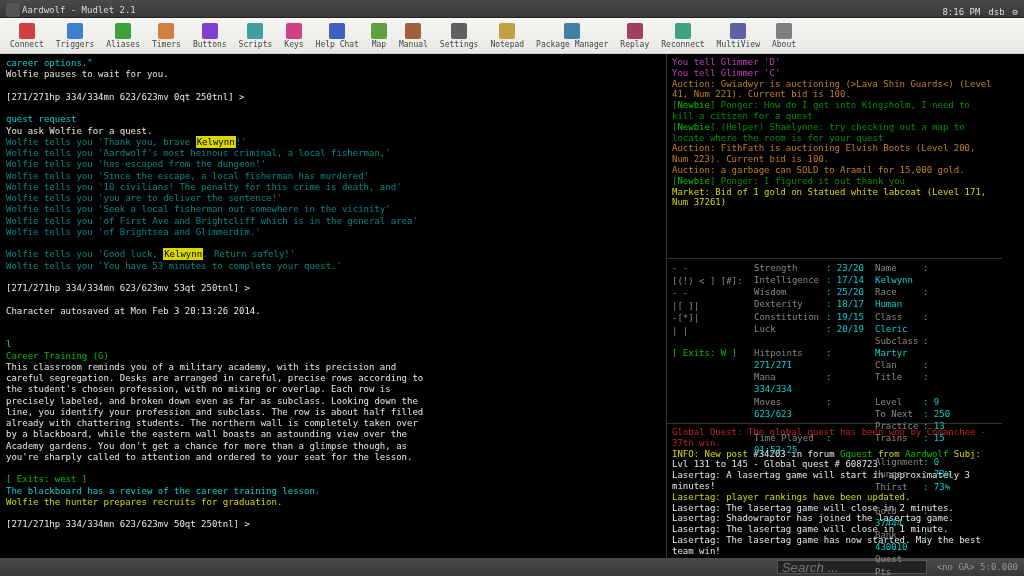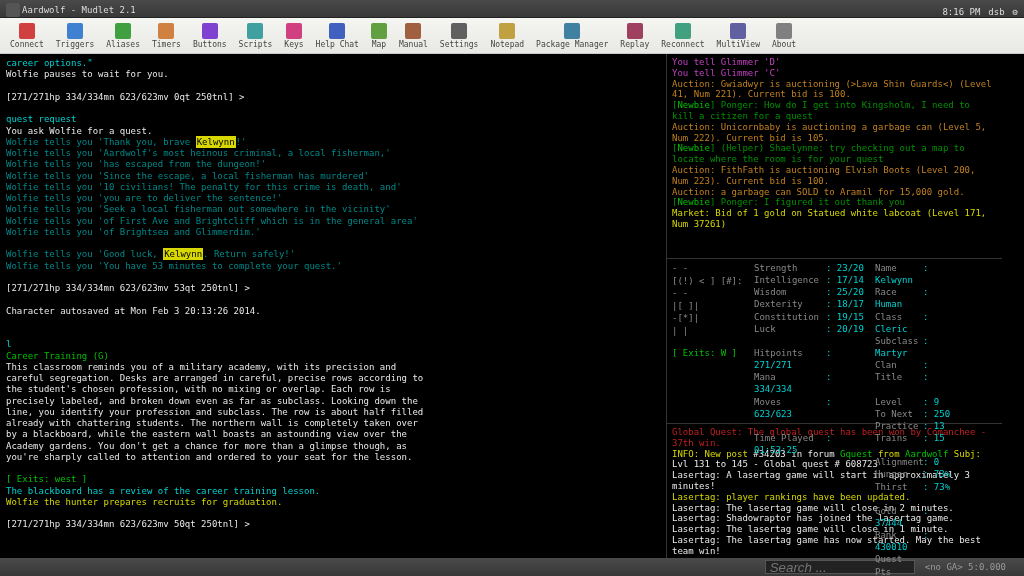--- a/index.html
+++ b/index.html
@@ -10,21 +10,21 @@
 .menu-icon{width:14px;height:14px;background:#555;border-radius:2px}
 .toolbar{height:36px;background:linear-gradient(#f5f5f2,#e8e8e4);display:flex;align-items:center;padding:0 4px;border-bottom:1px solid #ccc}
 .tool-btn{display:flex;flex-direction:column;align-items:center;padding:2px 6px;cursor:pointer;font-size:8px;color:#444;gap:1px}
 .tool-icon{width:16px;height:16px;border-radius:2px}
 .workspace{display:flex;height:504px;background:#000}
 .main-pane{width:666px;padding:4px 6px;overflow:hidden;color:#ccc;line-height:1.25}
 .side-pane{width:336px;display:flex;flex-direction:column;border-left:1px solid #333}
 .side-top{height:205px;padding:3px 5px;overflow:hidden;line-height:1.2;border-bottom:1px solid #333}
 .side-mid{height:165px;padding:3px 5px;border-bottom:1px solid #333;position:relative}
 .side-bot{flex:1;padding:3px 5px;overflow:hidden;line-height:1.2}
-.statusbar{height:18px;background:linear-gradient(#4a4a4a,#383838);display:flex;align-items:center;padding:0 18px;justify-content:space-between;color:#999;font-size:9px}
+.statusbar{height:18px;background:linear-gradient(#4a4a4a,#383838);display:flex;align-items:center;padding:0 6px;justify-content:space-between;color:#999;font-size:9px}
 .search-box{background:#222;border:1px solid #555;width:150px;height:14px;padding:0 4px;color:#888;font-style:italic}
 .c-white{color:#e8e8e8}.c-gray{color:#888}.c-cyan{color:#00d0d0}.c-teal{color:#008888}.c-green{color:#00c000}.c-dgreen{color:#009000}.c-yellow{color:#d8d800}.c-orange{color:#c08020}.c-red{color:#c02020}.c-mag{color:#c040c0}
 .hl{background:#d8d800;color:#000;padding:1px 1px}
 .stats-table{font-size:9px;line-height:1.35}
 .sc1{width:76px;color:#888}.sc2{width:115px}.sc3{width:78px}
 .compass{color:#888;line-height:1.4;font-size:9px}
 </style>
 </head>
 <body>
 
@@ -112,21 +112,20 @@
   </div>
 
 <div class="workspace">
   <div class="main-pane" id="mainpane"><div class="c-cyan">   career options."</div><div class="c-white">Wolfie pauses to wait for you.</div><br><div class="c-white">[271/271hp 334/334mn 623/623mv 0qt 250tnl] &gt;</div><br><div class="c-cyan">quest request</div><div class="c-white">You ask Wolfie for a quest.</div><div class="c-teal">Wolfie tells you 'Thank you, brave <span class="hl">Kelwynn</span>!'</div><div class="c-teal">Wolfie tells you 'Aardwolf's most heinous criminal, a local fisherman,'</div><div class="c-teal">Wolfie tells you 'has escaped from the dungeon!'</div><div class="c-teal">Wolfie tells you 'Since the escape, a local fisherman has murdered'</div><div class="c-teal">Wolfie tells you '10 civilians! The penalty for this crime is death, and'</div><div class="c-teal">Wolfie tells you 'you are to deliver the sentence!'</div><div class="c-teal">Wolfie tells you 'Seek a local fisherman out somewhere in the vicinity'</div><div class="c-teal">Wolfie tells you 'of First Ave and Brightcliff which is in the general area'</div><div class="c-teal">Wolfie tells you 'of Brightsea and Glimmerdim.'</div><br><div class="c-teal">Wolfie tells you 'Good luck, <span class="hl">Kelwynn</span>. Return safely!'</div><div class="c-teal">Wolfie tells you 'You have 53 minutes to complete your quest.'</div><br><div class="c-white">[271/271hp 334/334mn 623/623mv 53qt 250tnl] &gt;</div><br><div class="c-white">Character autosaved at Mon Feb  3 20:13:26 2014.</div><br><br><div class="c-cyan">l</div><div class="c-green">Career Training (G)</div><div class="c-white">   This classroom reminds you of a military academy, with its precision and</div><div class="c-white">careful segregation. Desks are arranged in careful, precise rows according to</div><div class="c-white">the student's chosen profession, with no mixing or overlap. Each row is</div><div class="c-white">precisely labeled, and broken down even as far as subclass. Looking down the</div><div class="c-white">line, you identify your profession and subclass. The row is about half filled</div><div class="c-white">already with chattering students. The northern wall is completely taken over</div><div class="c-white">by a blackboard, while the eastern wall boasts an astounding view over the</div><div class="c-white">Academy gardens. You don't get a chance for more than a glimpse though, as</div><div class="c-white">you're sharply called to attention and ordered to your seat for the lesson.</div><br><div class="c-green">[ Exits: west ]</div><div class="c-cyan">     The blackboard has a review of the career training lesson.</div><div class="c-yellow">Wolfie the hunter prepares recruits for graduation.</div><br><div class="c-white">[271/271hp 334/334mn 623/623mv 50qt 250tnl] &gt;</div></div>
   <div class="side-pane">
     <div class="side-top" id="chatpane">
         <div class="c-mag">You tell Glimmer 'D'</div>
         <div class="c-mag">You tell Glimmer 'C'</div>
         <div class="c-orange">Auction: Gwiadwyr is auctioning (&gt;Lava Shin Guards&lt;) (Level 41, Num 221). Current bid is 100.</div>
         <div><span class="c-dgreen">[</span><span class="c-green">Newbie</span><span class="c-dgreen">] Ponger: How do I get into Kingsholm, I need to kill a citizen for a quest</span></div>
-        <div class="c-orange">Auction: Unicornbaby is auctioning a garbage can (Level 5, Num 222). Current bid is 105.</div>
         <div><span class="c-dgreen">[</span><span class="c-green">Newbie</span><span class="c-dgreen">] (Helper) Shaelynne: try checking out a map to locate where the room is for your quest</span></div>
         <div class="c-orange">Auction: FithFath is auctioning Elvish Boots (Level 200, Num 223). Current bid is 100.</div>
         <div class="c-orange">Auction: a garbage can SOLD to Aramil for 15,000 gold.</div>
         <div><span class="c-dgreen">[</span><span class="c-green">Newbie</span><span class="c-dgreen">] Ponger: I figured it out thank you</span></div>
         <div class="c-yellow">Market: Bid of 1 gold on Statued white labcoat (Level 171, Num 37261)</div>
       </div>
     <div class="side-mid" id="statspane">
         <div style="display:flex;gap:6px">
           <div class="sc1"><div class="compass">
               <div>  -     -</div>

